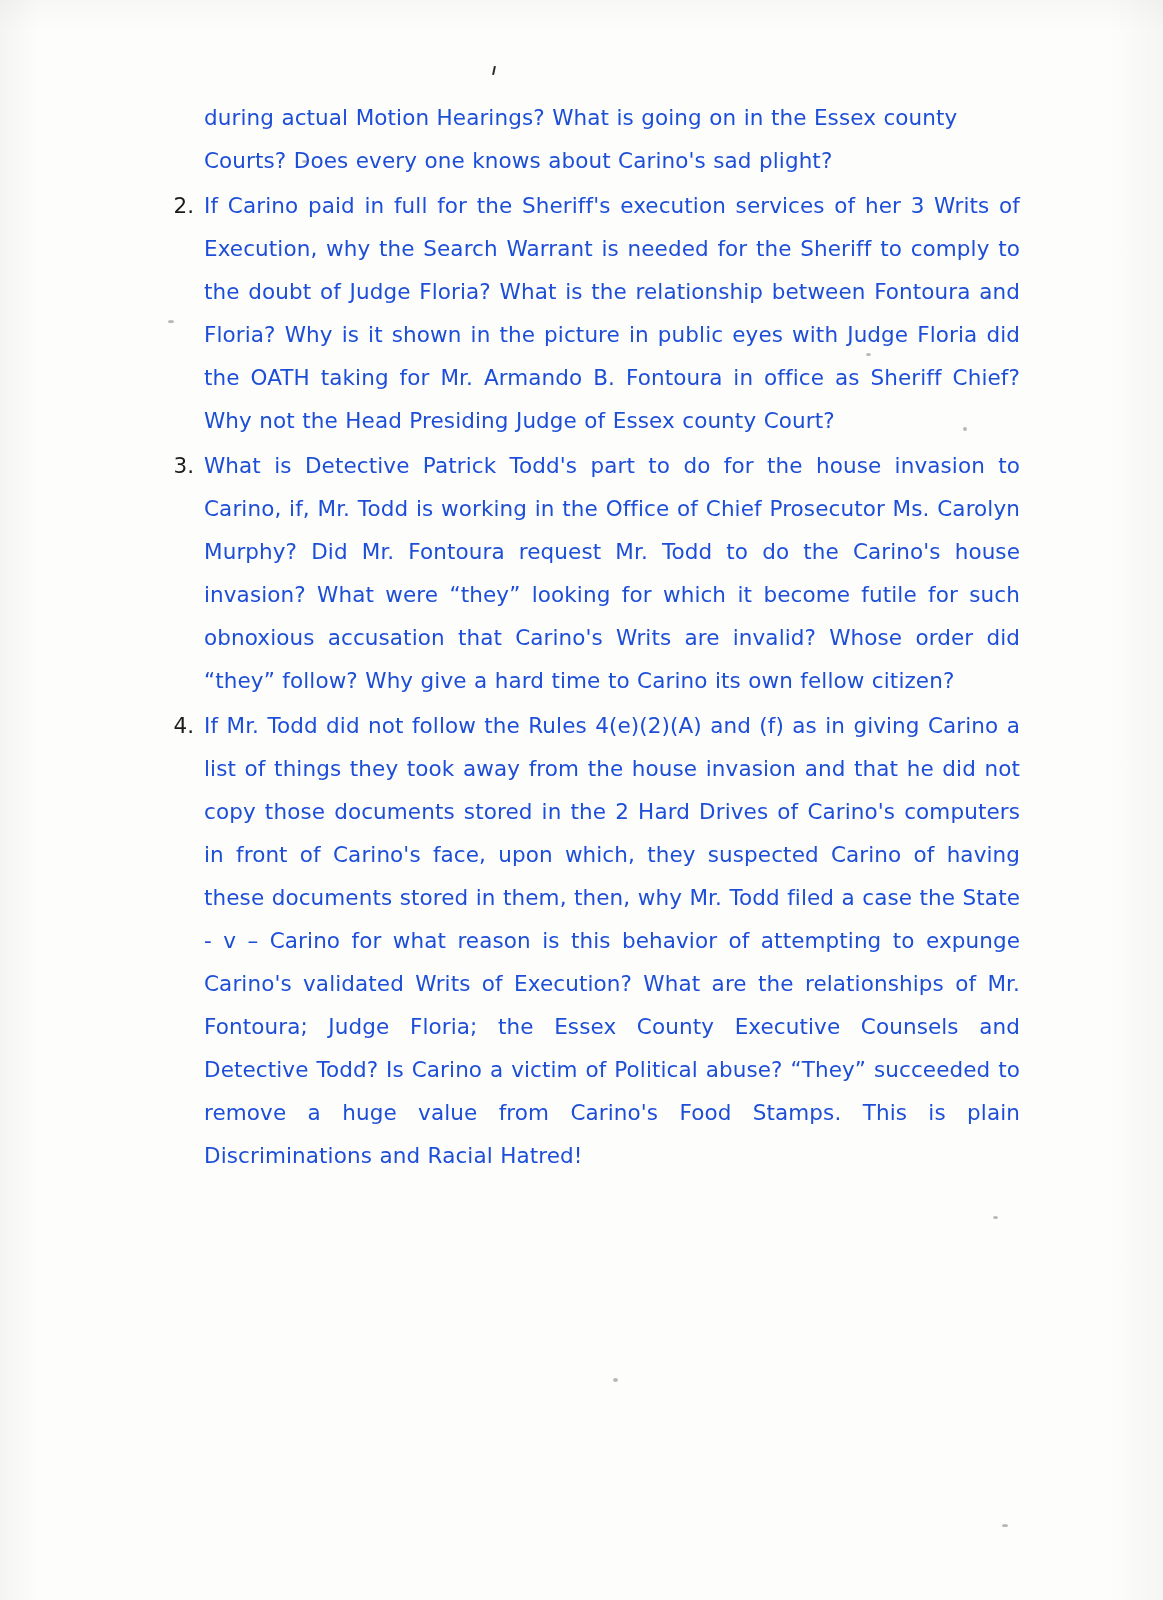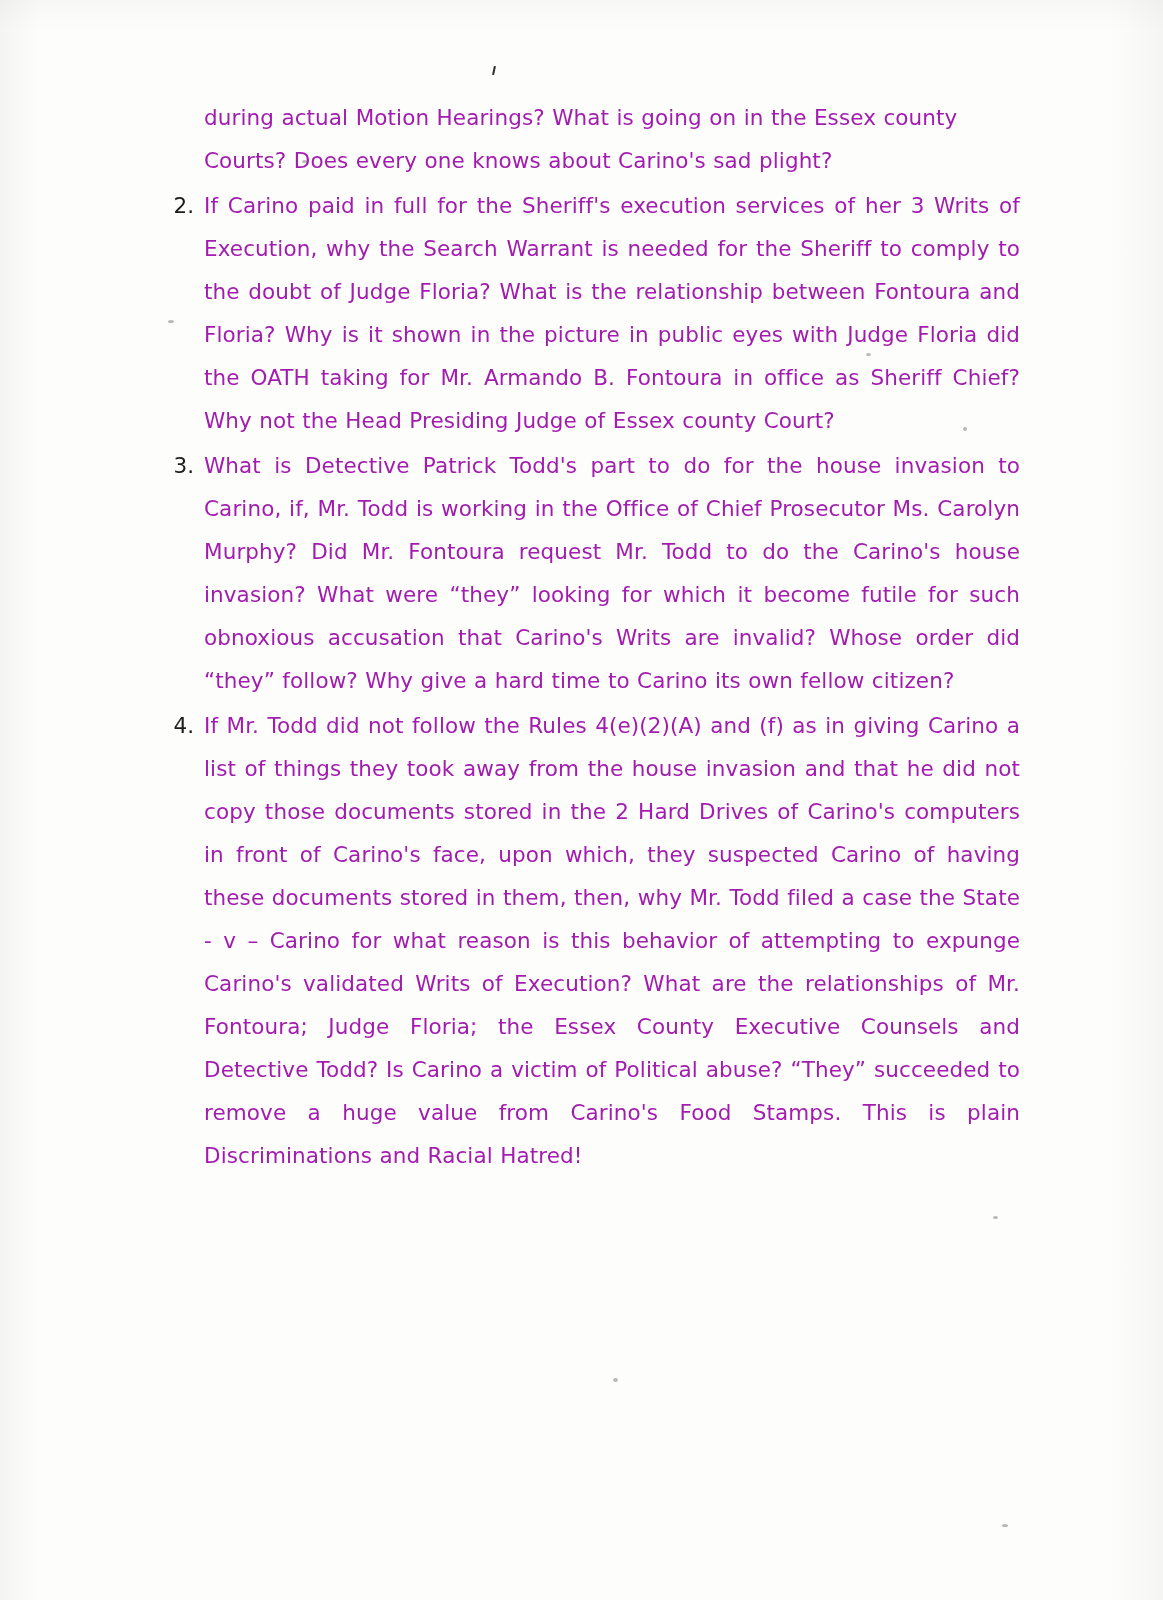--- a/index.html
+++ b/index.html
@@ -54,21 +54,21 @@
     line-height: 43px;
     color: #1b1b1b;
   }
   .marker.blank {
     color: transparent;
   }
   .ptext {
     flex: 1 1 auto;
     font-size: 21.5px;
     line-height: 43px;
-    color: #a21caf;
+    color: #1d4ed8;
     text-align: justify;
     text-justify: inter-word;
     letter-spacing: 0.1px;
     word-spacing: 0.5px;
   }
   .ptext.nojust {
     text-align: left;
   }
   .first-block .ptext {
     text-align: left;

